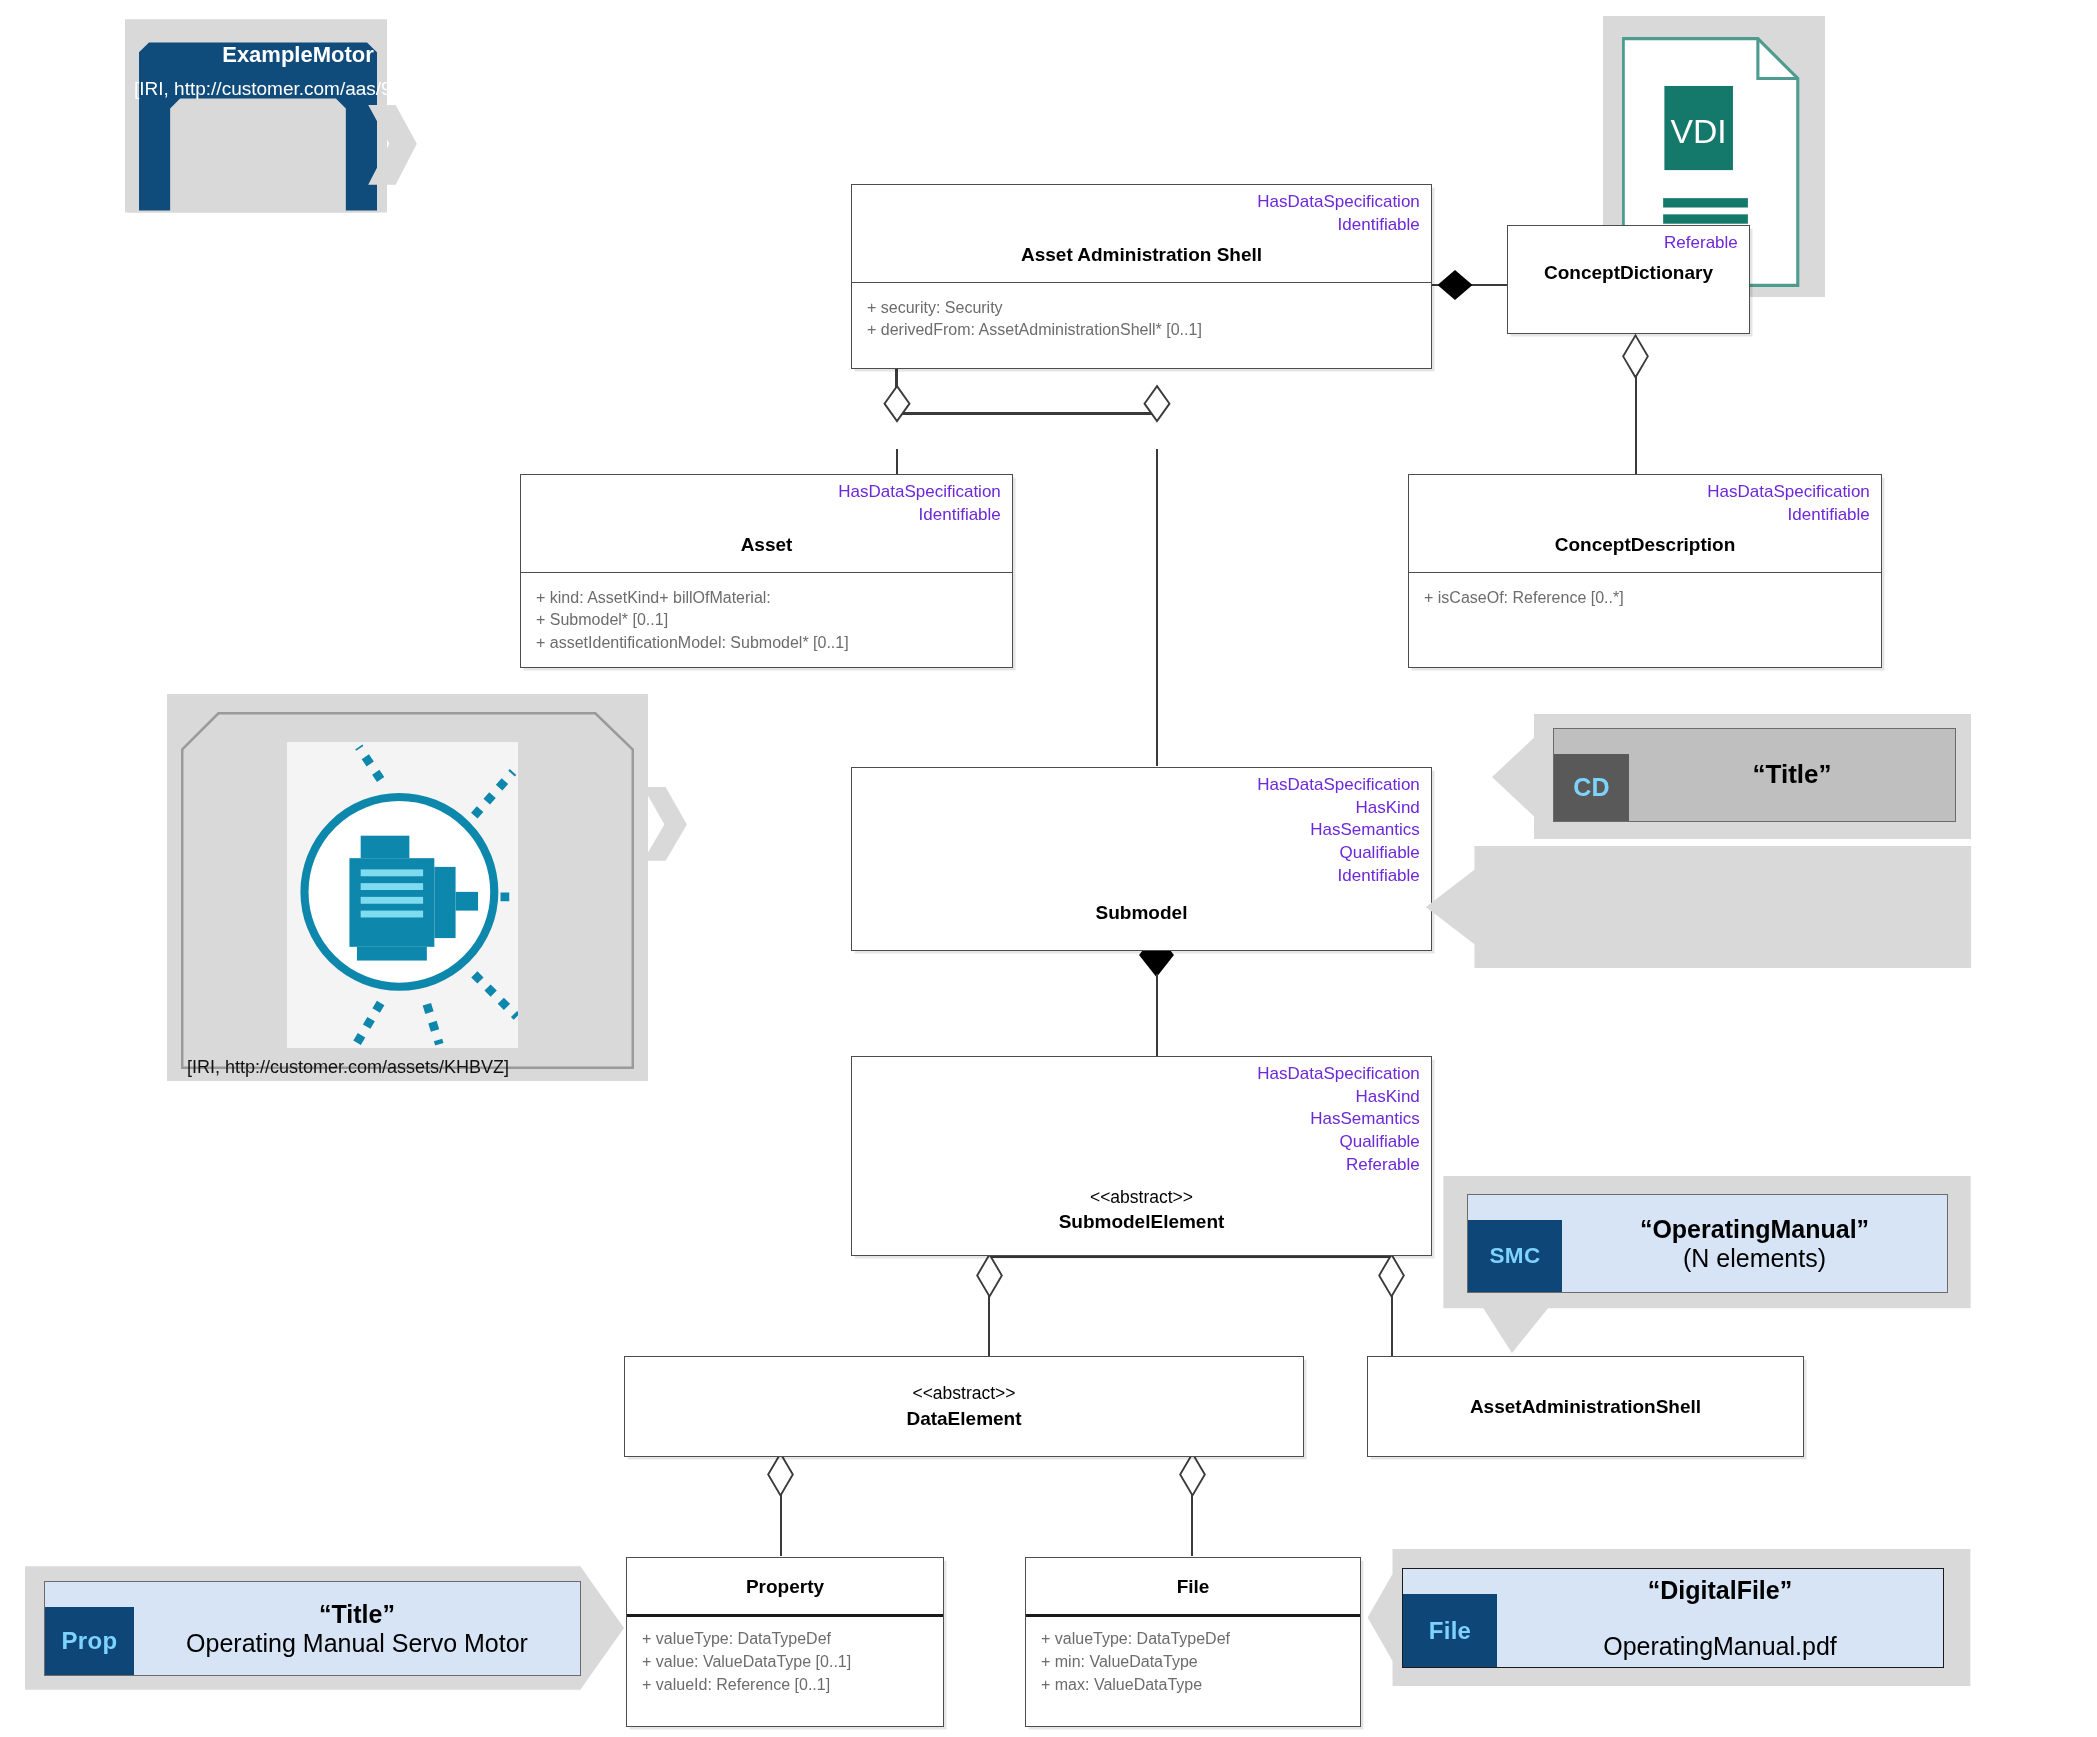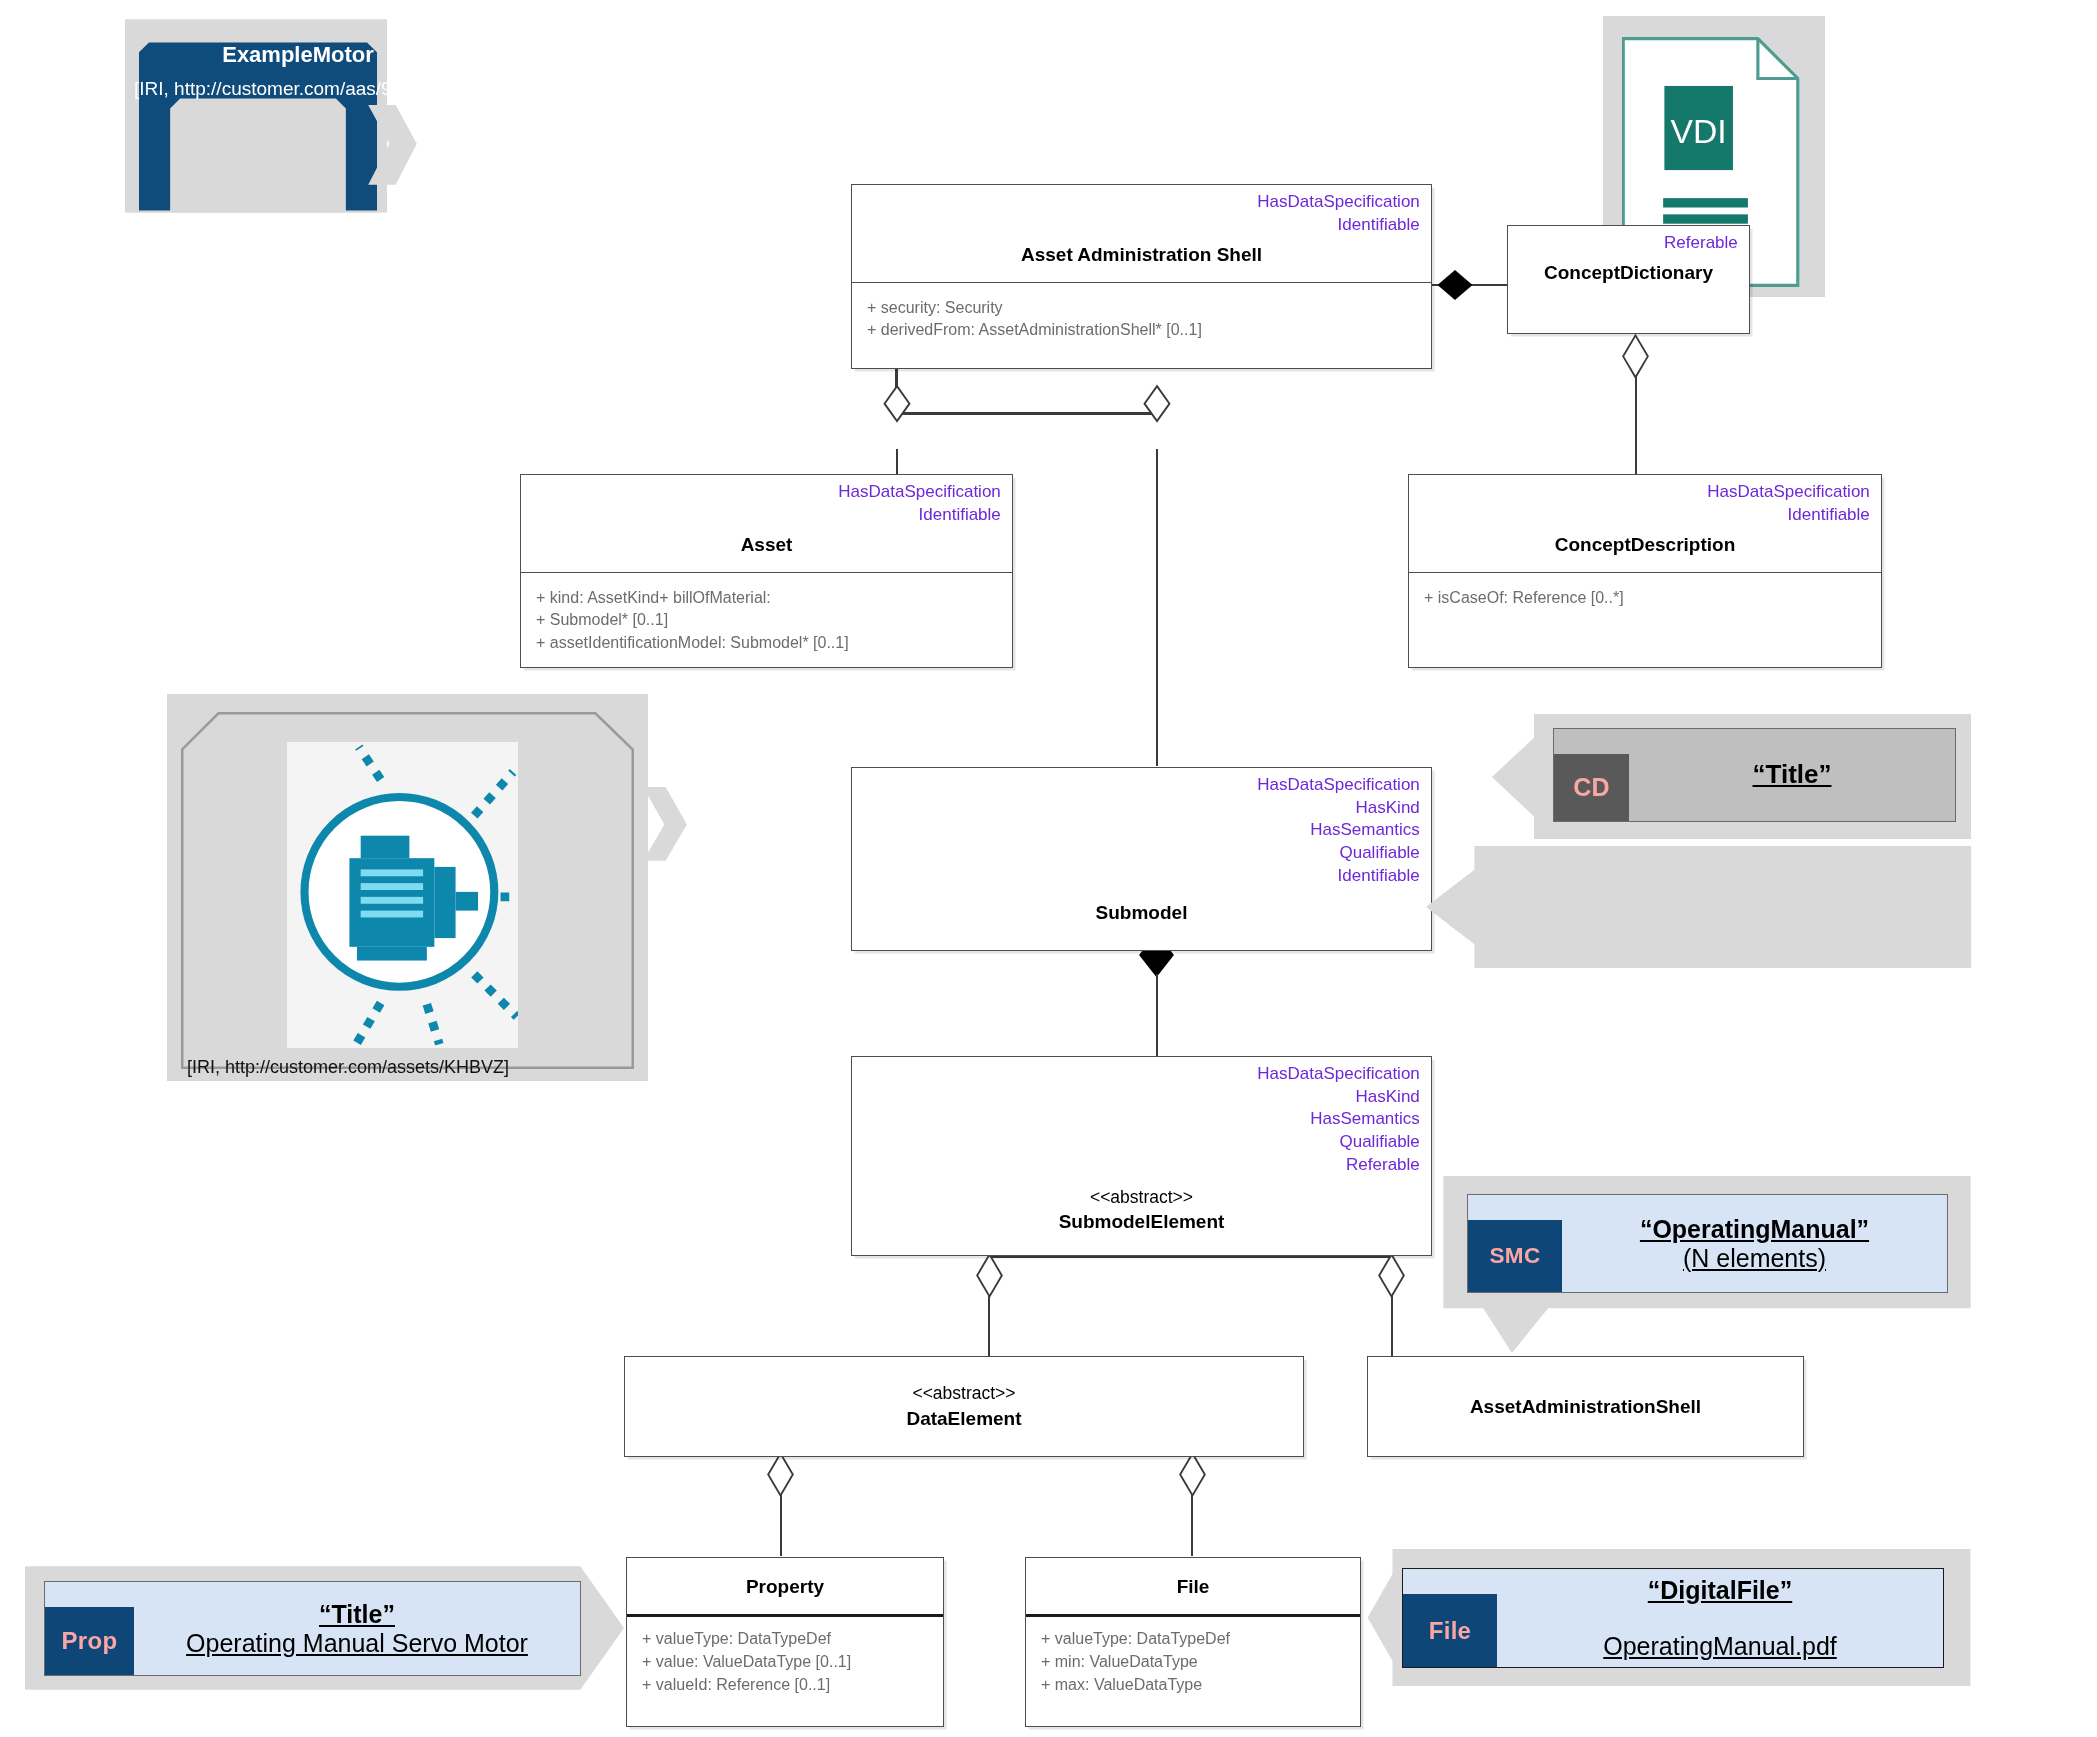--- a/index.html
+++ b/index.html
@@ -21,24 +21,24 @@
   
   .line{position:absolute;background:#3a3a3a;}
   .vline{width:1.9px;}
   .hline{height:1.9px;}
 
   
   .shell{position:absolute;background:#d9d9d9;}
 
   
   .badge{position:absolute;display:flex;align-items:stretch;border:1.9px solid #6b6b6b;box-sizing:border-box;}
-  .badge .tag{display:flex;align-items:center;justify-content:center;color:#fca5a5;
+  .badge .tag{display:flex;align-items:center;justify-content:center;color:#7dd3fc;
               font-size:25px;font-weight:bold;letter-spacing:0.3px;margin-top:25px;}
   .badge .txt{flex:1;display:flex;flex-direction:column;align-items:center;justify-content:center;
-              color:#000;font-size:26px;font-weight:bold;line-height:1.14;text-align:center;text-decoration:underline;}
+              color:#000;font-size:26px;font-weight:bold;line-height:1.14;text-align:center;}
   .badge .txt .sub{font-weight:normal;}
 
   
   .aas-wrap{position:absolute;}
 
   
   .asset-panel{position:absolute;background:#d9d9d9;}
   .asset-iri{position:absolute;font-size:18px;color:#111;white-space:nowrap;}
 
   

